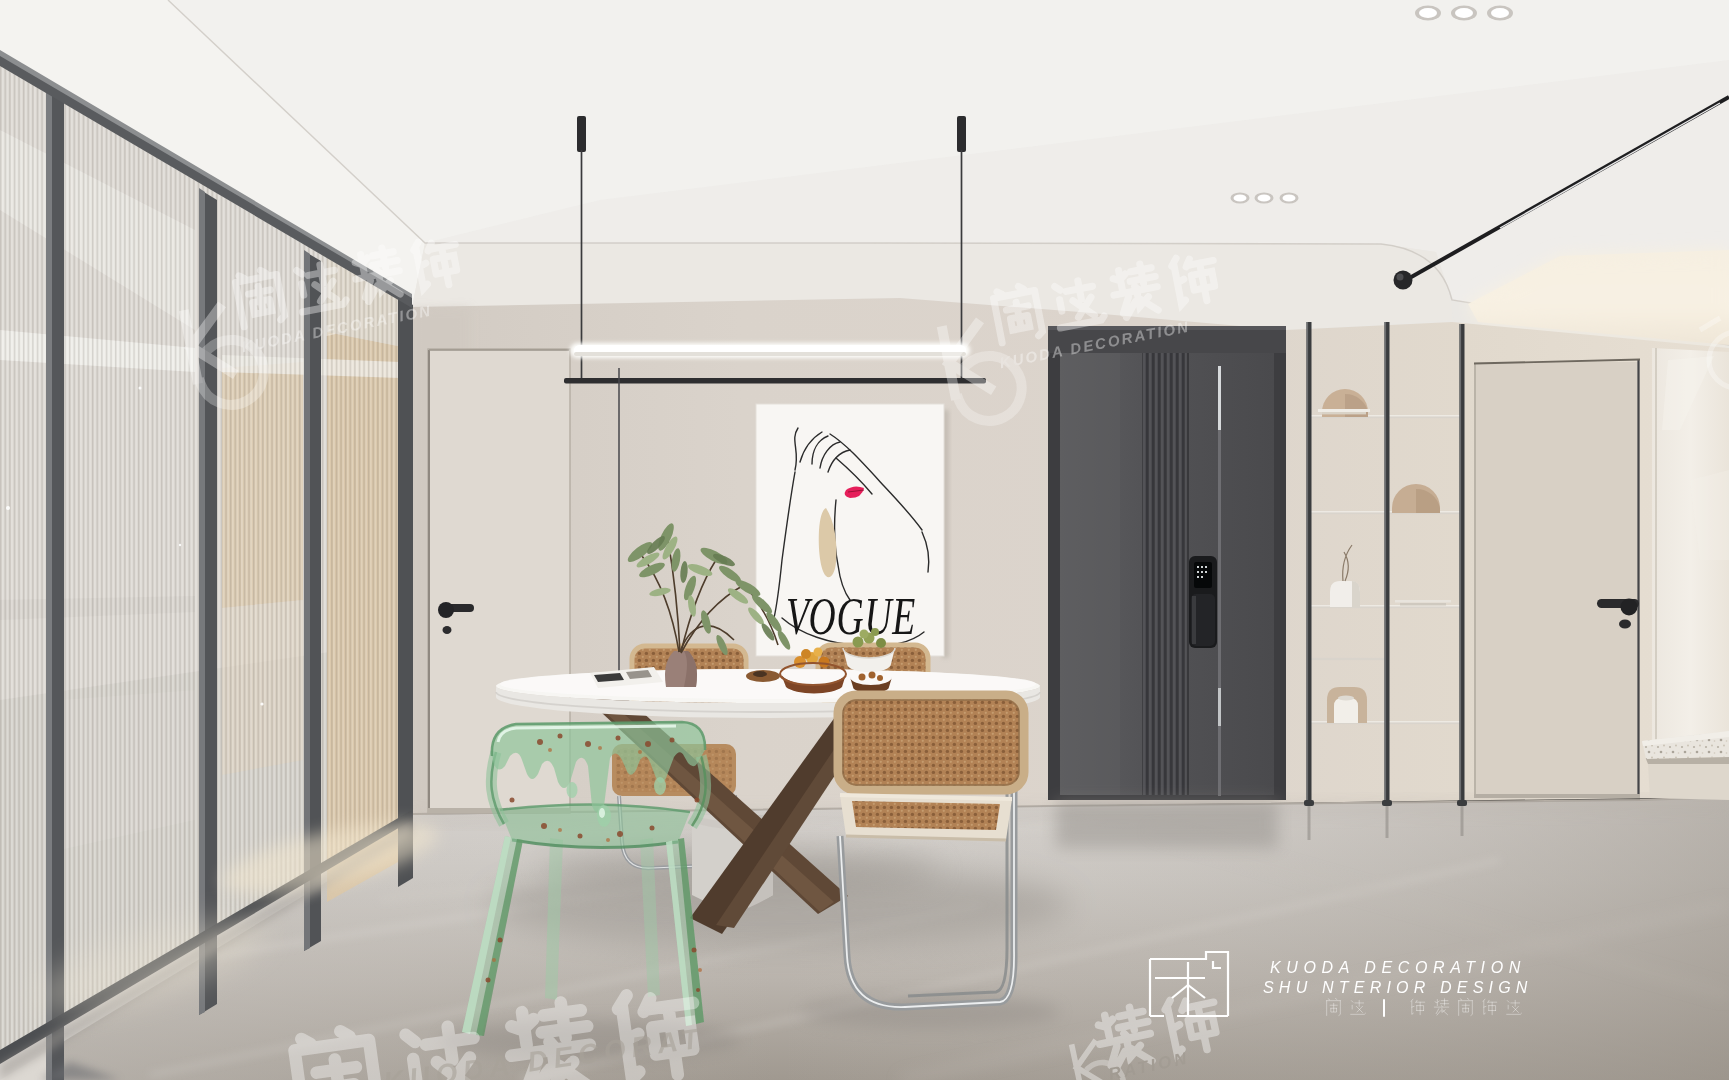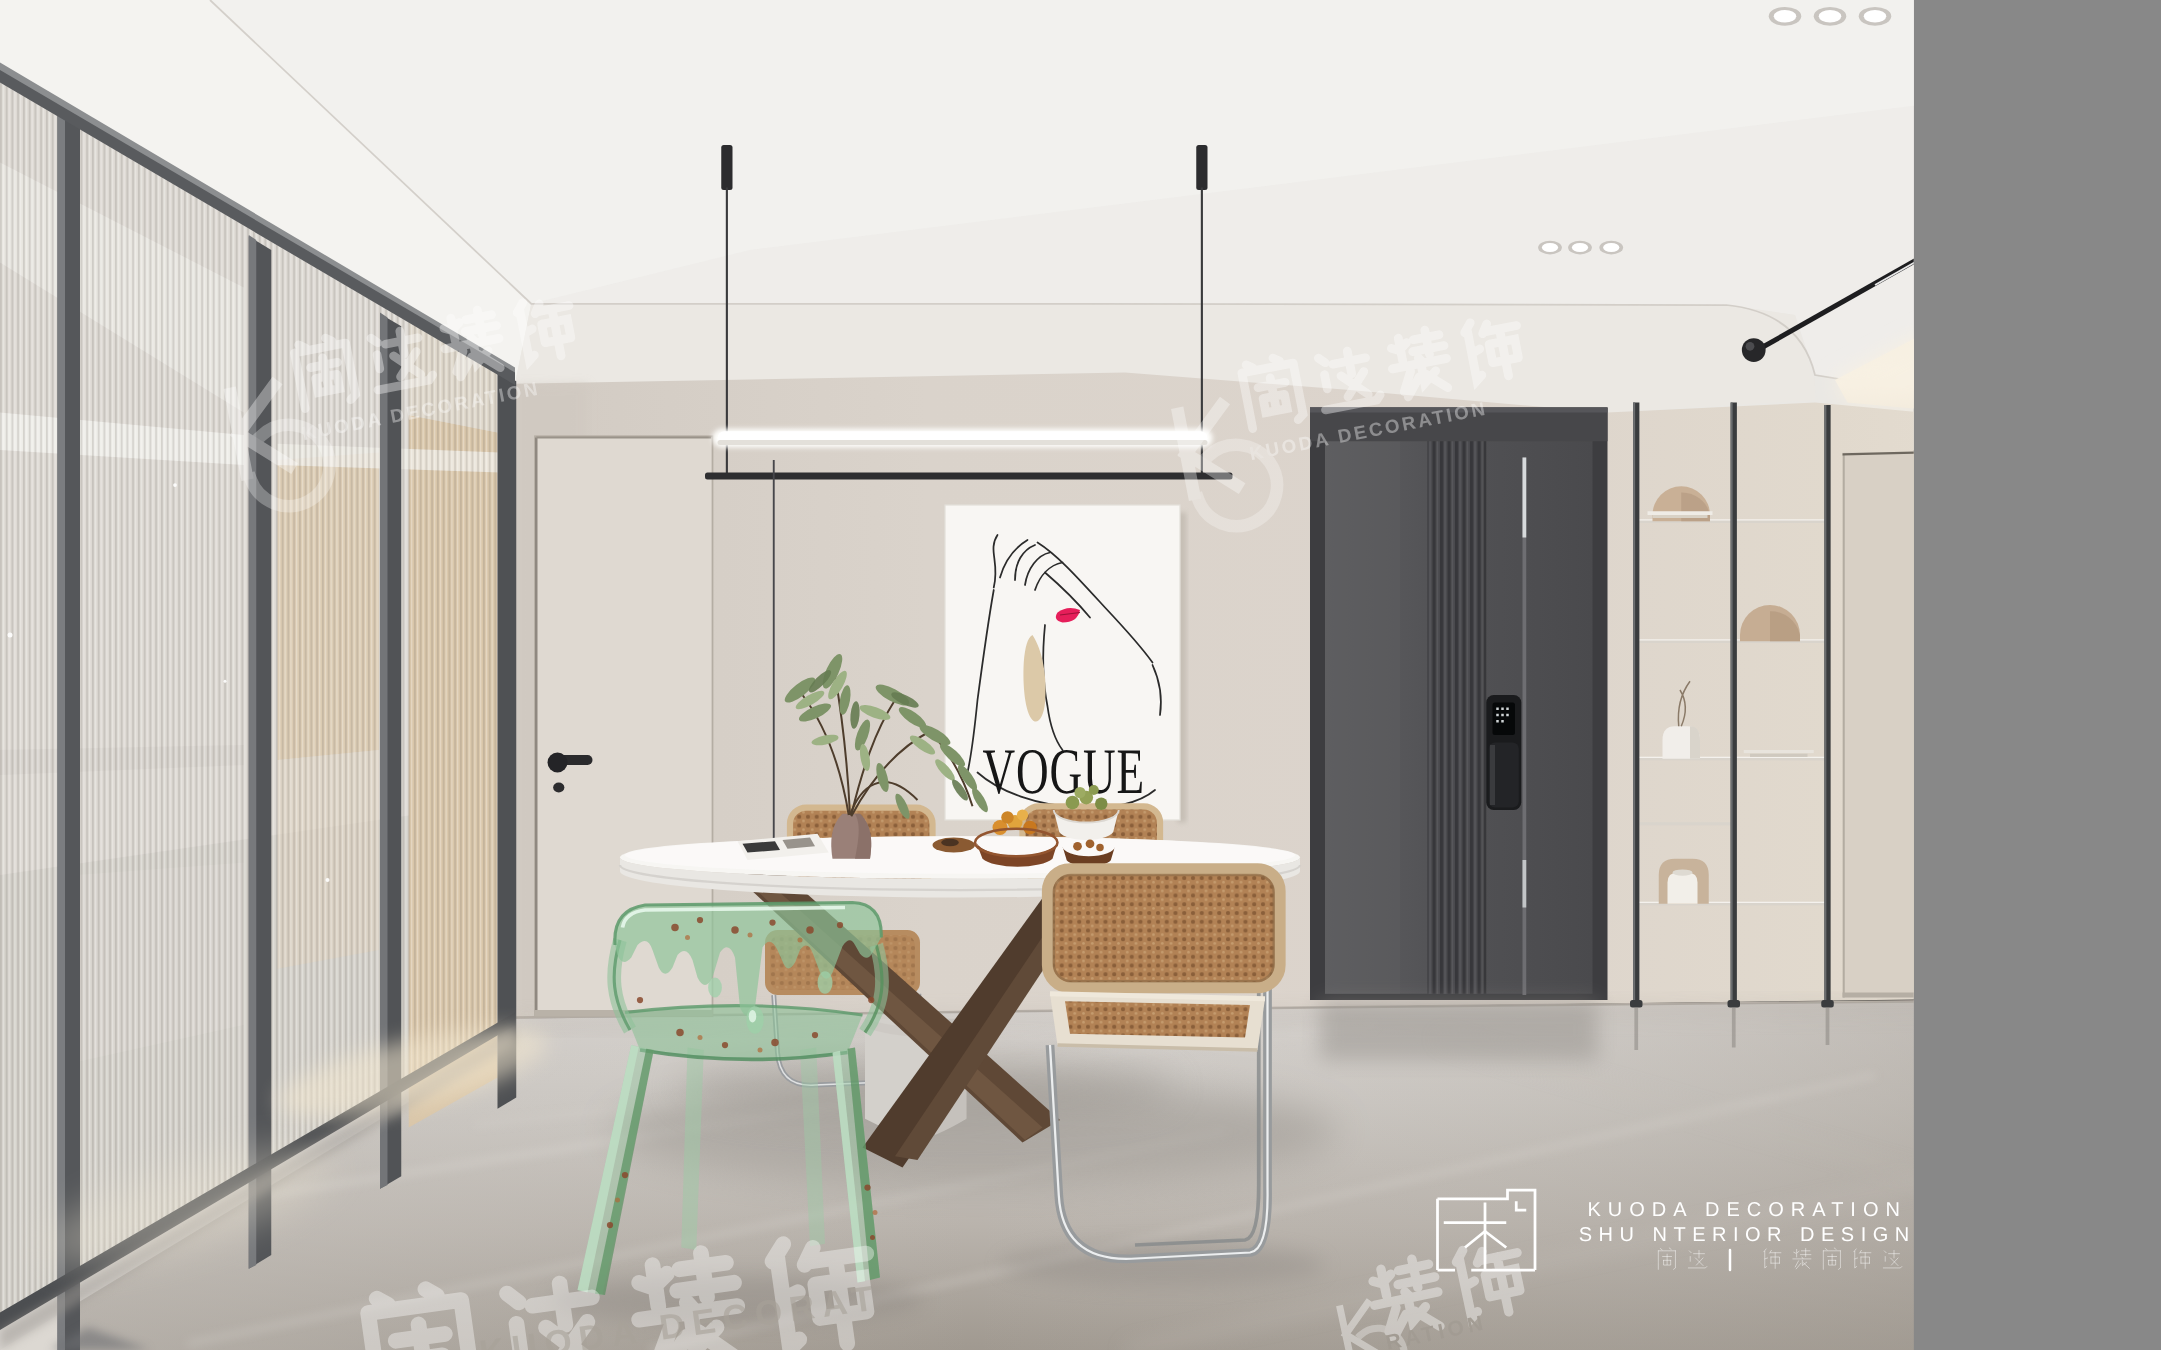--- a/index.html
+++ b/index.html
@@ -1,16 +1,16 @@
 <!DOCTYPE html>
 <html><head>
 <meta charset="utf-8">
 <style>
 html,body{margin:0;padding:0;background:#888;}
-#scene{position:relative;width:1531px;height:1080px;overflow:hidden;font-family:"Liberation Sans",sans-serif;}
+#scene{position:relative;width:1729px;height:1080px;overflow:hidden;font-family:"Liberation Sans",sans-serif;font-style:italic;}
 svg{display:block;}
 </style>
 </head>
 <body>
 <div id="scene">
 <svg width="1729" height="1080" viewBox="0 0 1729 1080">
 <defs>
 <linearGradient id="ceilG" x1="0" y1="0" x2="0.4" y2="1">
  <stop offset="0" stop-color="#f3f1ee"></stop>
           <stop offset="1" stop-color="#e7e3de"></stop>

